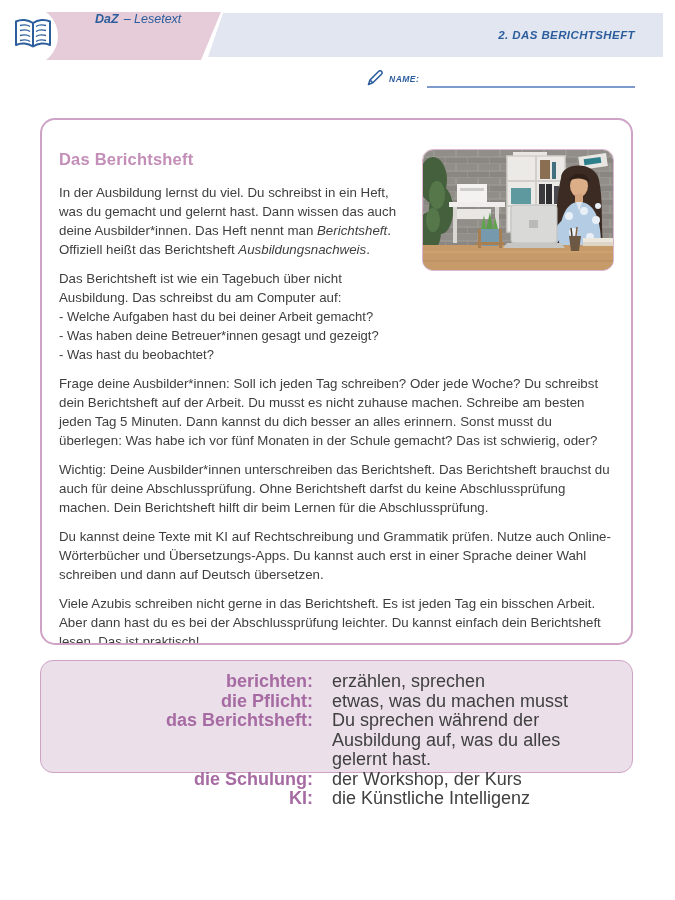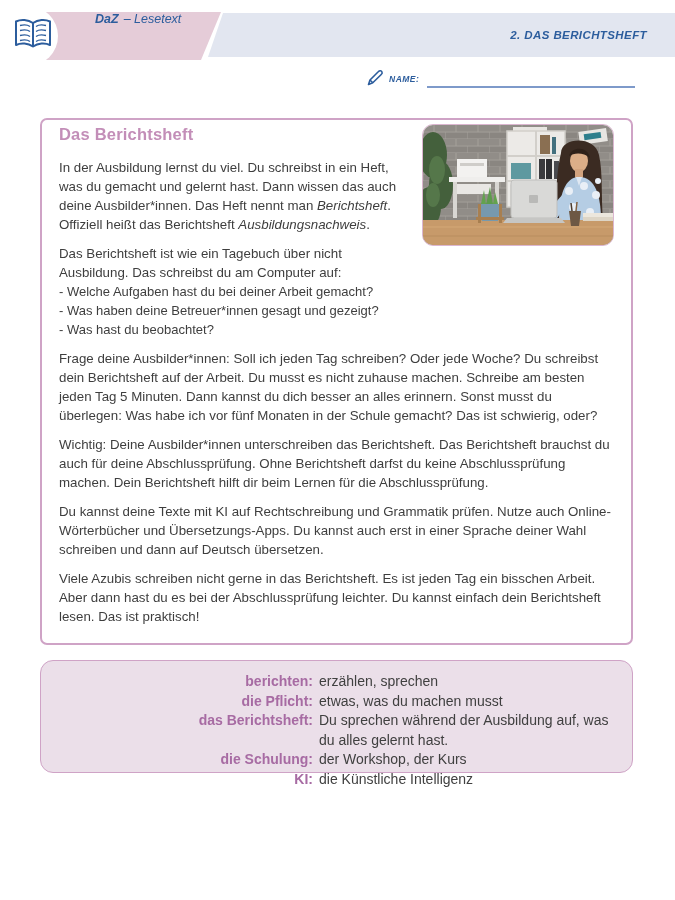--- a/index.html
+++ b/index.html
@@ -8,21 +8,21 @@
     font-family:"Liberation Sans","DejaVu Sans",sans-serif;
     -webkit-font-smoothing:antialiased;overflow:hidden;
   }
   
   .ribbon-pink{
     position:absolute;left:44px;top:12px;width:177px;height:48px;
     background:#e5ccd8;
     clip-path:polygon(0 0,100% 0,calc(100% - 20px) 100%,0 100%);
   }
   .ribbon-blue{
-    position:absolute;left:208px;top:13px;right:0;height:44px;
+    position:absolute;left:208px;top:13px;right:12px;height:44px;
     background:#e2e6f0;
     clip-path:polygon(15px 0,100% 0,100% 100%,0 100%);
     display:flex;align-items:center;justify-content:flex-end;
     padding-right:28px;box-sizing:border-box;
   }
   .chapter-label{
     color:#2c5d9d;font-weight:bold;font-style:italic;
     font-size:11.5px;letter-spacing:.4px;
   }
   .icon-circle{
@@ -43,22 +43,22 @@
     font-size:8.5px;font-weight:bold;font-style:italic;letter-spacing:.5px;
   }
   .name-line{
     position:absolute;left:427px;top:86px;width:208px;height:2px;
     background:#7e9aca;
   }
   
   .article-box{
     position:absolute;left:40px;top:118px;width:593px;height:527px;
     box-sizing:border-box;background:#fff;
-    border:2px solid #cfa3c6;border-radius:7px;
-    padding:3px 17px 0 17px;overflow:hidden;
+    border:2px solid #cfa3c6;border-radius:15px;
+    padding:28px 17px 0 17px;overflow:hidden;
   }
   .photo{
     float:right;width:190px;height:120px;margin:1px 0 8px 12px;
     border:1px solid #dbb6d0;border-radius:11px;overflow:hidden;
   }
   .photo svg{display:block;width:100%;height:100%;}
   .article-title{
     font-size:16.5px;font-weight:bold;color:#c38eb8;
     margin:2px 0 14px 0;letter-spacing:.2px;
   }
@@ -70,22 +70,22 @@
   .q-item{font-size:13px;line-height:19px;color:#3e3e3e;}
   em.word{font-style:italic;}
   
   .vocab-box{
     position:absolute;left:40px;top:660px;width:593px;height:113px;
     box-sizing:border-box;background:#ebdfe9;
     border:1.5px solid #cfa3c6;border-radius:13px;
     padding:11px 16px 0 16px;
   }
   .vocab-row{
-    display:grid;grid-template-columns:256px 1fr;column-gap:6px;
-    font-size:14px;line-height:19.5px;
+    display:grid;grid-template-columns:256px 1fr;column-gap:19px;
+    font-size:18px;line-height:19.5px;
   }
   .vocab-term{text-align:right;font-weight:bold;color:#a76ba3;}
   .vocab-def{color:#404040;}
 </style>
 </head>
 <body>
 
 <div class="ribbon-pink"></div>
 <div class="ribbon-blue">
   <span class="chapter-label">2. DAS BERICHTSHEFT</span>

